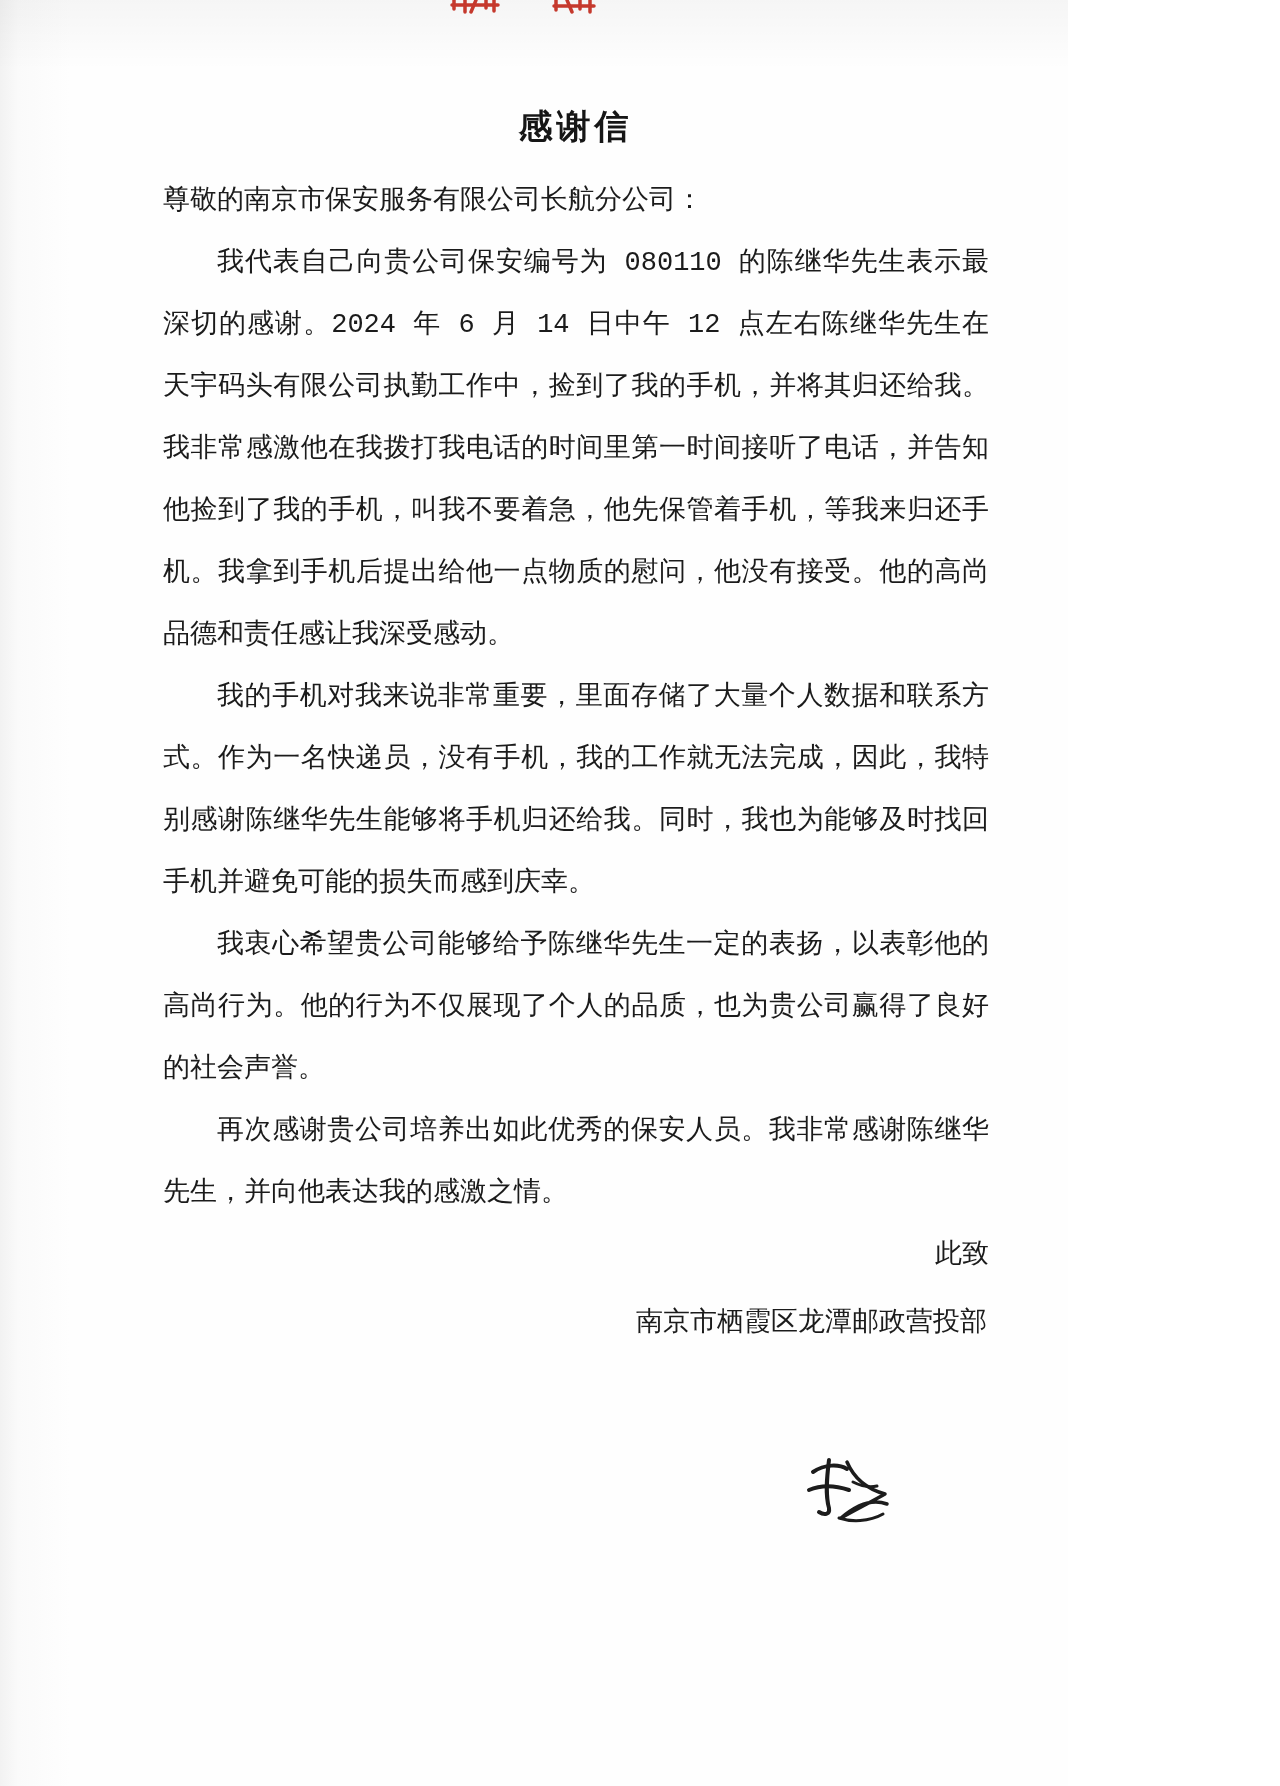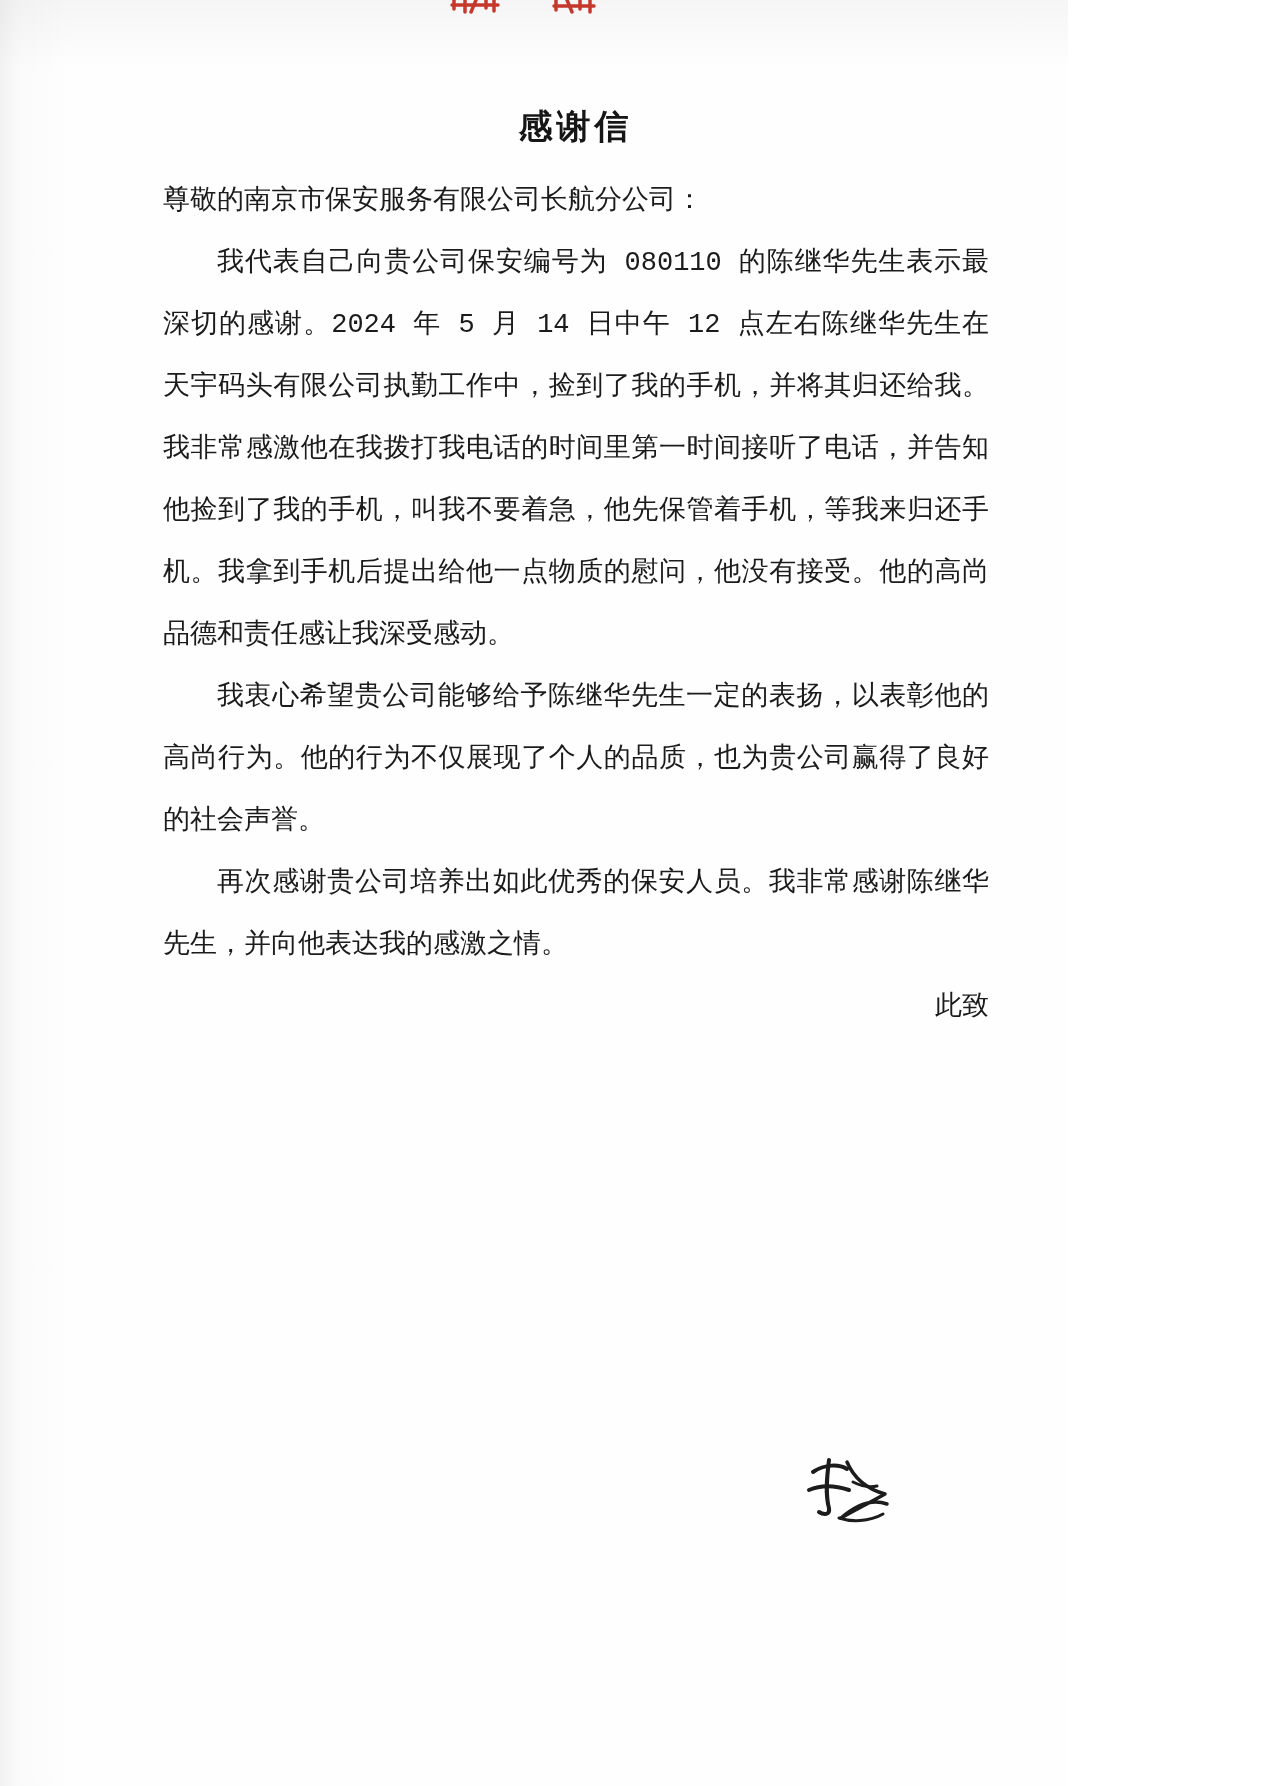--- a/index.html
+++ b/index.html
@@ -79,24 +79,26 @@
       <path d="M452 5 H498"></path>
       <path d="M556 0 V10 M567 0 L572 12 M580 0 V9 M590 0 V12"></path>
       <path d="M554 6 H594"></path>
     </g>
   </svg>
 
   <h1 class="title">感谢信</h1>
 
   <div class="body-block">
     <p class="salutation">尊敬的南京市保安服务有限公司长航分公司：</p>
-    <p class="para">我代表自己向贵公司保安编号为 080110 的陈继华先生表示最深切的感谢。2024 年 5 月 14 日中午 12 点左右陈继华先生在天宇码头有限公司执勤工作中，捡到了我的手机，并将其归还给我。我非常感激他在我拨打我电话的时间里第一时间接听了电话，并告知他捡到了我的手机，叫我不要着急，他先保管着手机，等我来归还手机。我拿到手机后提出给他一点物质的慰问，他没有接受。他的高尚品德和责任感让我深受感动。</p>
+    <p class="para">我代表自己向贵公司保安编号为 080110 的陈继华先生表示最深切的感谢。2024 年 6 月 14 日中午 12 点左右陈继华先生在天宇码头有限公司执勤工作中，捡到了我的手机，并将其归还给我。我非常感激他在我拨打我电话的时间里第一时间接听了电话，并告知他捡到了我的手机，叫我不要着急，他先保管着手机，等我来归还手机。我拿到手机后提出给他一点物质的慰问，他没有接受。他的高尚品德和责任感让我深受感动。</p>
+    <p class="para">我的手机对我来说非常重要，里面存储了大量个人数据和联系方式。作为一名快递员，没有手机，我的工作就无法完成，因此，我特别感谢陈继华先生能够将手机归还给我。同时，我也为能够及时找回手机并避免可能的损失而感到庆幸。</p>
     <p class="para">我衷心希望贵公司能够给予陈继华先生一定的表扬，以表彰他的高尚行为。他的行为不仅展现了个人的品质，也为贵公司赢得了良好的社会声誉。</p>
     <p class="para">再次感谢贵公司培养出如此优秀的保安人员。我非常感谢陈继华先生，并向他表达我的感激之情。</p>
     <p class="closing">此致</p>
+    <p class="sig-org">南京市栖霞区龙潭邮政营投部</p>
   </div>
 
   <svg class="signature" viewBox="0 0 110 100" xmlns="http://www.w3.org/2000/svg">
     <g stroke="#1c1c1c" fill="none" stroke-linecap="round" stroke-linejoin="round">
       <path d="M18 30 C30 22, 44 22, 52 27" stroke-width="4"></path>
       <path d="M34 18 C32 34, 30 52, 34 66 C35 72, 30 74, 24 70" stroke-width="4"></path>
       <path d="M14 48 C28 42, 42 44, 54 48" stroke-width="4"></path>
       <path d="M52 20 C58 34, 68 46, 90 52 C76 60, 60 68, 46 76 C60 64, 76 56, 92 62" stroke-width="3.5"></path>
       <path d="M58 40 C66 44, 74 46, 82 44" stroke-width="3"></path>
       <path d="M44 76 C56 80, 74 80, 88 72" stroke-width="3"></path>

